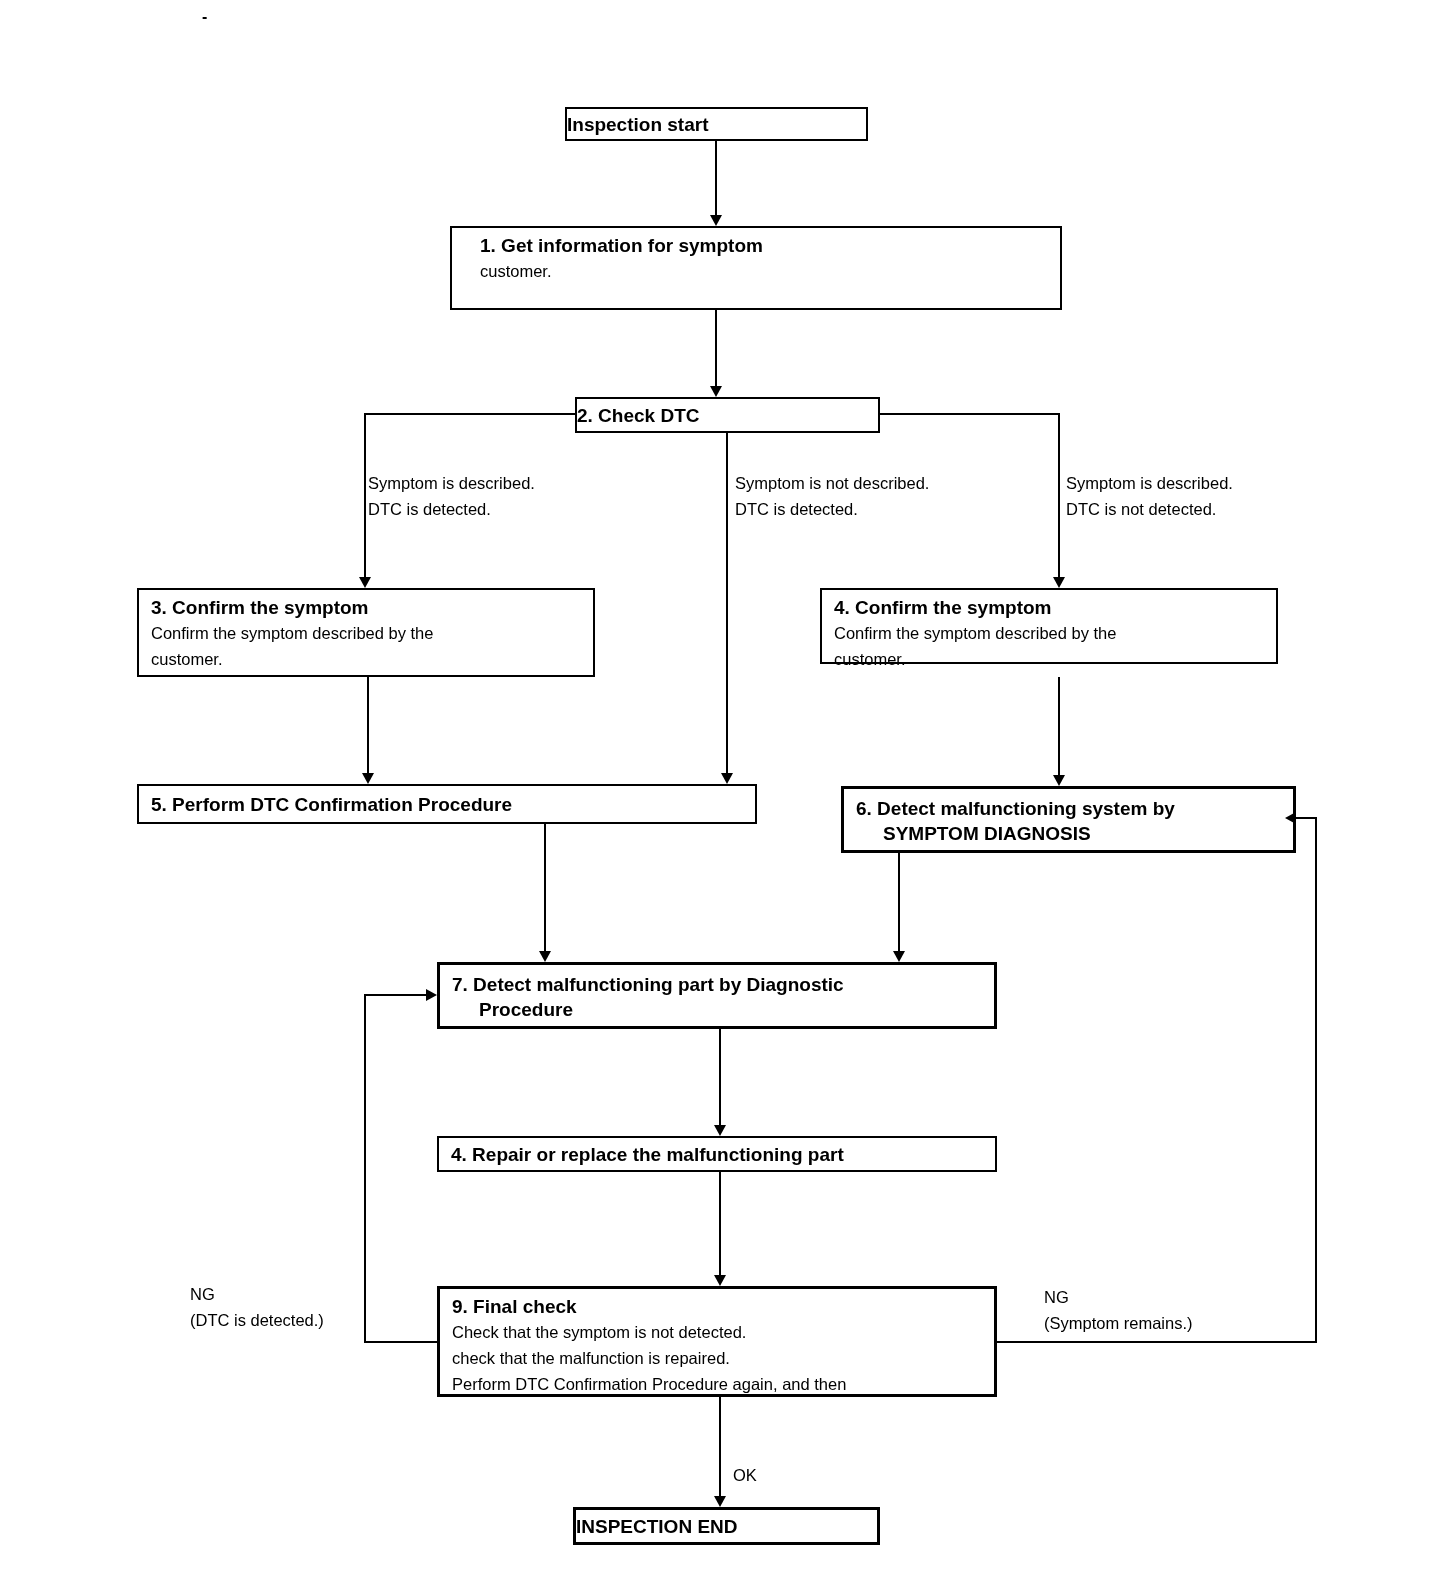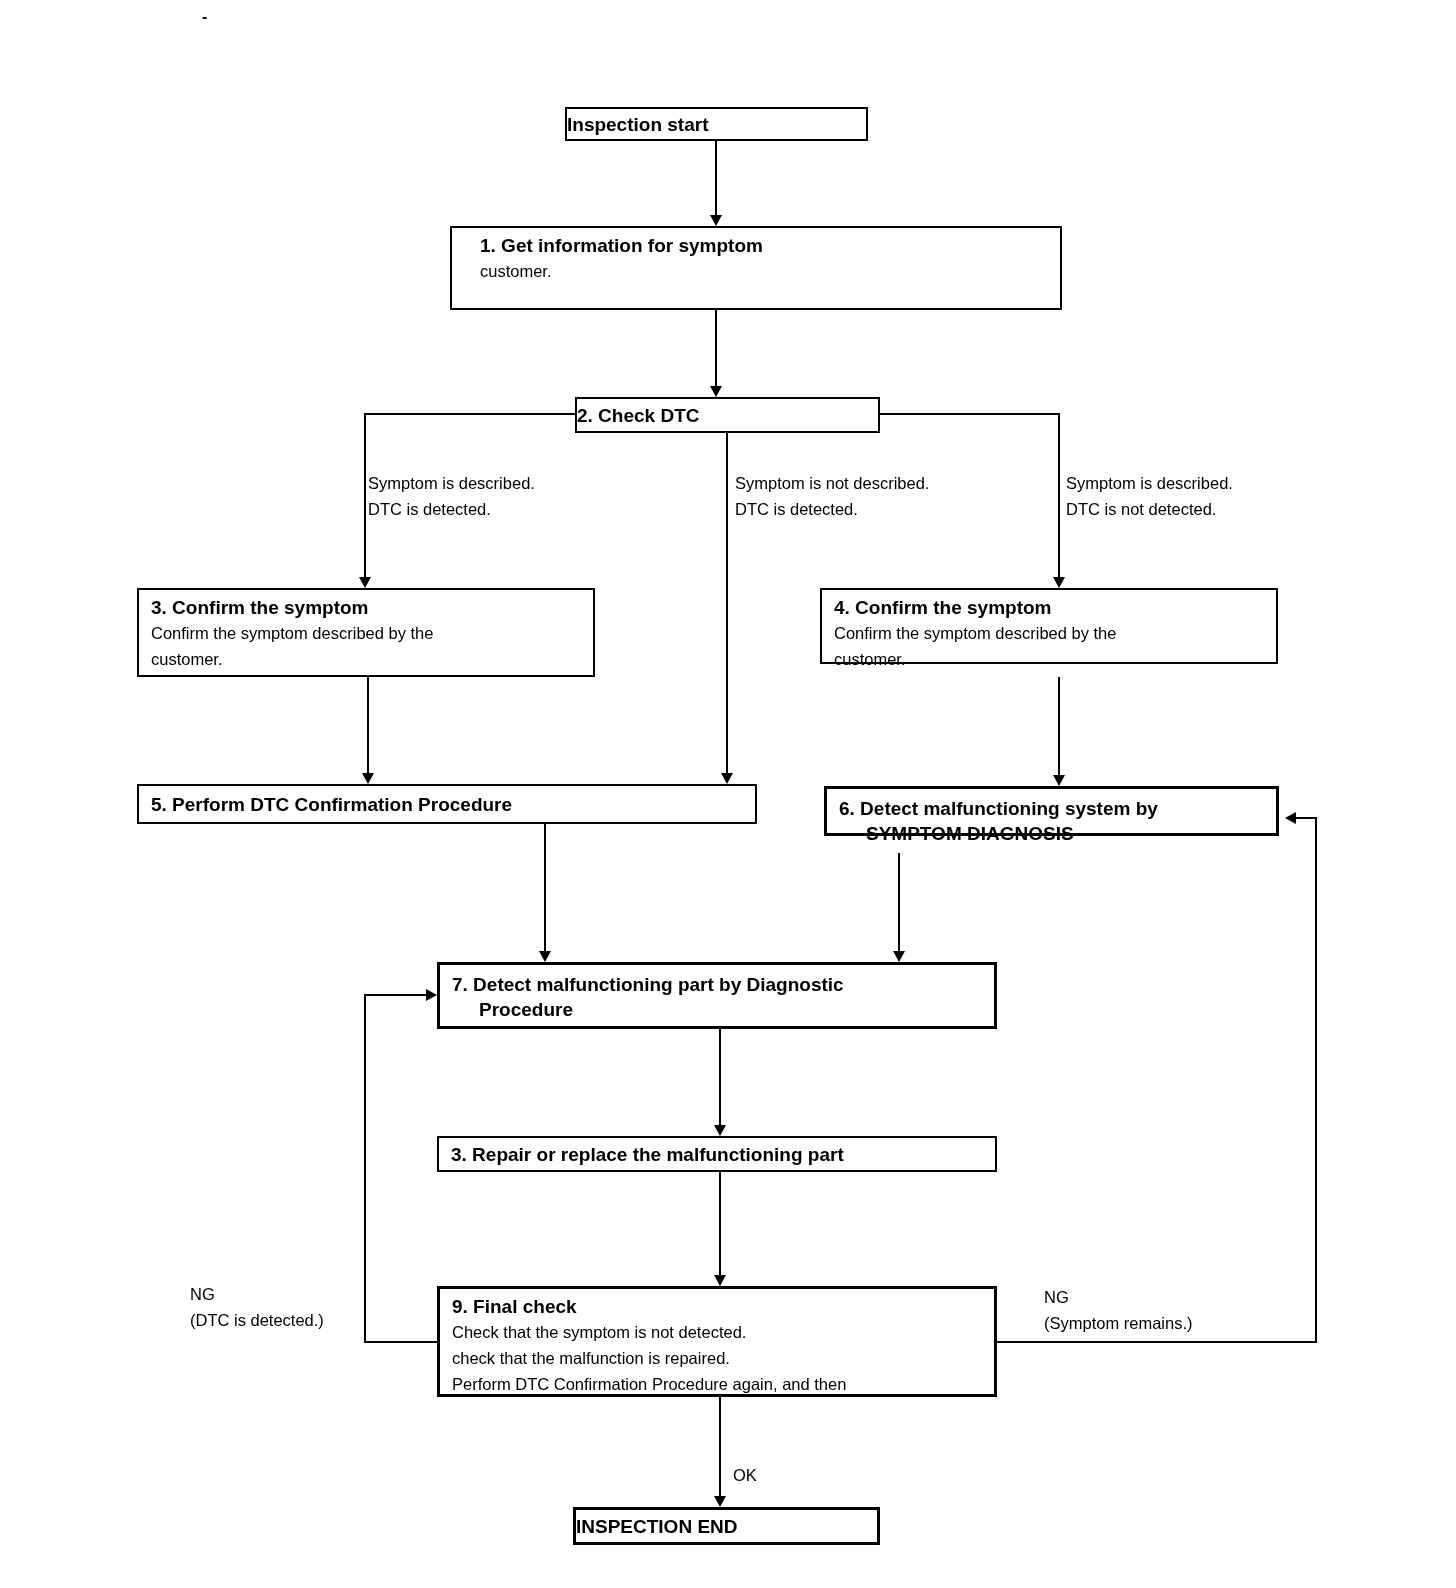--- a/index.html
+++ b/index.html
@@ -49,32 +49,32 @@
   <div class="box" style="left:820px;top:588px;width:458px;height:76px;">
     <span class="title">4. Confirm the symptom</span>
     <span class="body-line">Confirm the symptom described by the</span>
     <span class="body-line">customer.</span>
   </div>
 
   <div class="box" style="left:137px;top:784px;width:620px;height:40px;padding-top:6px;">
     <span class="title">5. Perform DTC Confirmation Procedure</span>
   </div>
 
-  <div class="box thick" style="left:824px;top:786px;width:455px;height:50px;padding-top:7px;">
+  <div class="box thick" style="left:841px;top:786px;width:455px;height:67px;padding-top:7px;">
     <span class="title">6. Detect malfunctioning system by</span>
     <span class="title indent2">SYMPTOM DIAGNOSIS</span>
   </div>
 
   <div class="box thick" style="left:437px;top:962px;width:560px;height:67px;padding-top:7px;">
     <span class="title">7. Detect malfunctioning part by Diagnostic</span>
     <span class="title indent2">Procedure</span>
   </div>
 
   <div class="box" style="left:437px;top:1136px;width:560px;height:36px;padding-top:4px;">
-    <span class="title">3. Repair or replace the malfunctioning part</span>
+    <span class="title">4. Repair or replace the malfunctioning part</span>
   </div>
 
   <div class="box thick" style="left:437px;top:1286px;width:560px;height:111px;">
     <span class="title">9. Final check</span>
     <span class="body-line">Check that the symptom is not detected.</span>
     <span class="body-line">check that the malfunction is repaired.</span>
     <span class="body-line">Perform DTC Confirmation Procedure again, and then</span>
   </div>
 
   <div class="box thick center" style="left:573px;top:1507px;width:307px;height:38px;">

